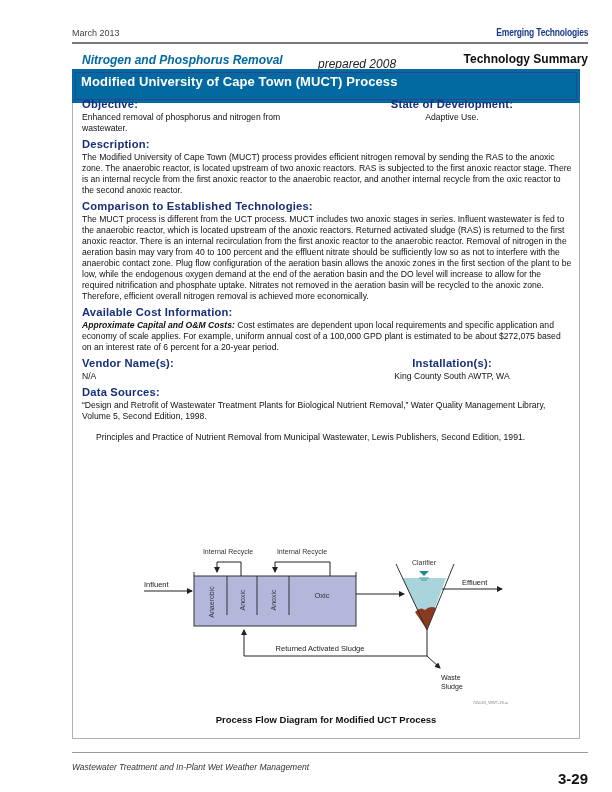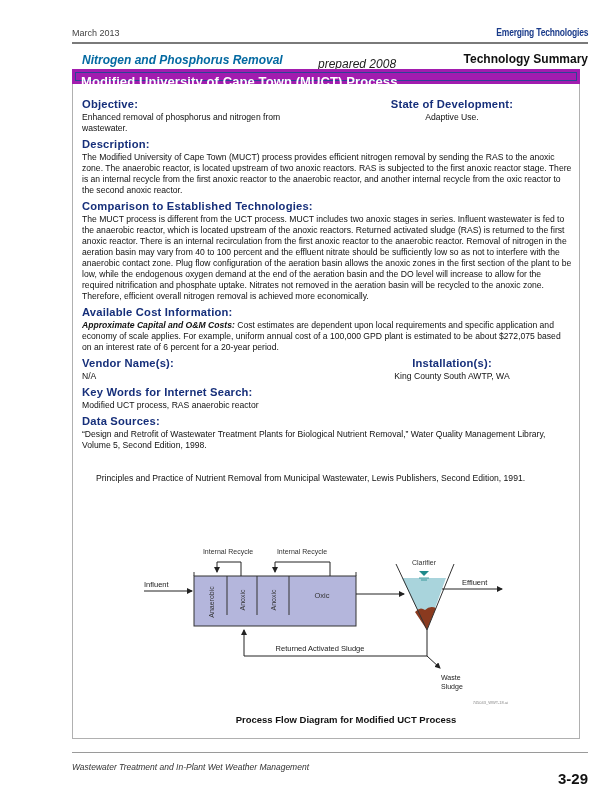--- a/index.html
+++ b/index.html
@@ -8,36 +8,36 @@
   .top-header { position: absolute; left: 72px; right: 24px; top: 26px; height: 16px; border-bottom: 2px solid #7a7a7a; }
   .top-date { position: absolute; left: 0; top: 2px; font-size: 9px; color: #444; }
   .top-section { position: absolute; right: 0; top: 1px; font-size: 10px; font-weight: bold; color: #1a3b8a; letter-spacing: -0.2px; transform: scaleX(0.85); transform-origin: right center; }
 
   .subhead { position: absolute; left: 82px; right: 24px; top: 53px; height: 16px; }
   .subhead-title { position: absolute; left: 0; top: 0; font-size: 12px; font-weight: bold; font-style: italic; color: #0369a1; }
   .subhead-prepared { position: absolute; left: 236px; top: 4px; font-size: 12px; font-style: italic; color: #222; }
   .subhead-right { position: absolute; right: 0; top: -1px; font-size: 12px; font-weight: bold; color: #111; }
 
   .doc-box { position: absolute; left: 72px; top: 69px; width: 508px; height: 670px; border: 1.5px solid #b0b0b0; border-top: none; box-sizing: border-box; }
-  .title-bar { position: absolute; left: 72px; top: 69px; width: 508px; height: 15px; background: #a21caf; box-sizing: border-box; }
+  .title-bar { position: absolute; left: 72px; top: 69px; width: 508px; height: 34px; background: #0369a1; box-sizing: border-box; }
   .title-bar-inner { position: absolute; left: 3px; top: 3px; right: 3px; bottom: 3px; border: 1px solid #2c4494; }
   .title-text { position: absolute; left: 9px; top: 5px; font-size: 13px; font-weight: bold; color: #ffffff; letter-spacing: 0.1px; }
 
   .content { position: absolute; left: 82px; top: 97px; width: 490px; }
   .h { font-size: 11.2px; font-weight: bold; color: #162f7a; margin: 0; line-height: 15px; letter-spacing: 0.2px; }
   .p { font-size: 8.6px; line-height: 11px; margin: 0; color: #111; }
   .two-col { display: flex; }
   .col-left { width: 250px; }
   .col-right { width: 240px; text-align: center; }
 
   .sec { margin-top: 1px; }
-  .p + .p { margin-top: 22px; padding-left: 14px; }
+  .p + .p { margin-top: 10px; padding-left: 14px; }
 
   .diagram { position: absolute; left: 130px; top: 540px; width: 380px; height: 170px; }
-  .caption { position: absolute; left: 72px; width: 508px; top: 714px; text-align: center; font-size: 9.5px; font-weight: bold; color: #111; padding-left: 20px; }
+  .caption { position: absolute; left: 72px; width: 508px; top: 714px; text-align: center; font-size: 9.5px; font-weight: bold; color: #111; }
 
   .footer { position: absolute; left: 72px; right: 24px; top: 752px; border-top: 1.5px solid #9a9a9a; height: 20px; }
   .footer-left { position: absolute; left: 0; top: 9px; font-size: 8.5px; font-style: italic; color: #333; }
   .footer-right { position: absolute; right: 0; top: 17px; font-size: 15px; font-weight: bold; color: #111; }
 </style>
 </head>
 <body>
 
 <div class="top-header">
   <span class="top-date">March 2013</span>
@@ -87,24 +87,20 @@
     <div class="col-left">
       <h3 class="h">Vendor Name(s):</h3>
       <p class="p">N/A</p>
     </div>
     <div class="col-right">
       <h3 class="h">Installation(s):</h3>
       <p class="p">King County South AWTP, WA</p>
     </div>
   </div>
 
-  <div class="sec" style="margin-top:3px;">
-    <h3 class="h">Key Words for Internet Search:</h3>
-    <p class="p">Modified UCT process, RAS anaerobic reactor</p>
-  </div>
 
   <div class="sec" style="margin-top:3px;">
     <h3 class="h">Data Sources:</h3>
     <p class="p">“Design and Retrofit of Wastewater Treatment Plants for Biological Nutrient Removal,” Water Quality Management Library, Volume 5, Second Edition, 1998.</p>
     <p class="p">Principles and Practice of Nutrient Removal from Municipal Wastewater, Lewis Publishers, Second Edition, 1991.</p>
   </div>
 </div>
 
 <svg class="diagram" viewBox="0 0 380 170" xmlns="http://www.w3.org/2000/svg">
   <defs>

